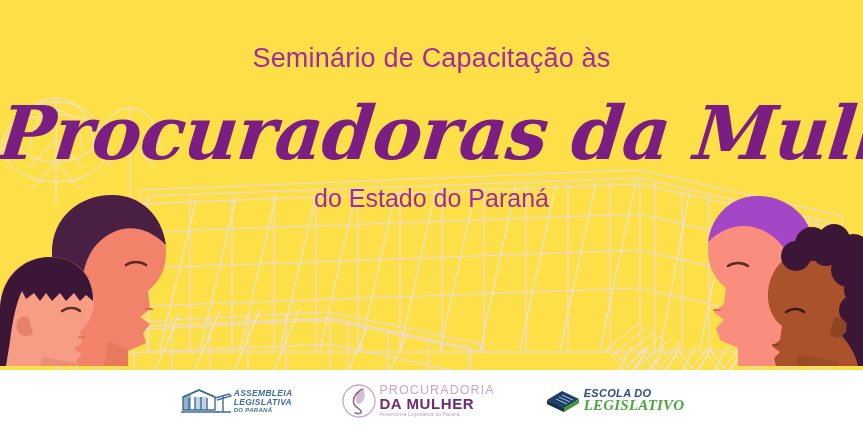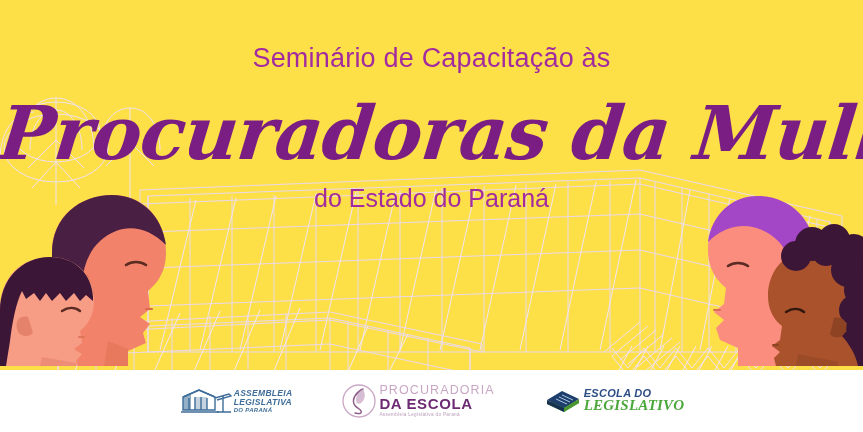--- a/index.html
+++ b/index.html
@@ -299,21 +299,21 @@
     </div>
 
     <div class="logo">
       <svg width="38" height="38" viewBox="0 0 38 38">
         <circle cx="19" cy="19" r="16" fill="none" stroke="#C9A7C4" stroke-width="1.3"></circle>
         <path d="M23 7 C16 10 12 17 14 22 C15.5 26 20 26 21 29 C22 32 19 32 15 31" fill="none" stroke="#8E5E8C" stroke-width="1.5" stroke-linecap="round"></path>
         <path d="M23 7 C26 12 25 18 21 21 C18 23 16 21 16 18 C16 14 19 9 23 7 Z" fill="#C9A7C4" opacity=".75"></path>
       </svg>
       <div class="logo-text">
         <span class="pm-1">PROCURADORIA</span>
-        <span class="pm-2">DA ESCOLA</span>
+        <span class="pm-2">DA MULHER</span>
         <span class="pm-3">Assembleia Legislativa do Paraná</span>
       </div>
     </div>
 
     <div class="logo">
       <svg width="40" height="30" viewBox="0 0 40 30">
         <path d="M4 18 L19 9 L36 17 L21 26 Z" fill="#5BAE3F"></path>
         <path d="M4 14 L19 5 L36 13 L21 22 Z" fill="#1E3F6B"></path>
         <path d="M4 14 L4 18 L21 26 L21 22 Z" fill="#16304F"></path>
         <path d="M21 22 L36 13 L36 17 L21 26 Z" fill="#4A9633"></path>

